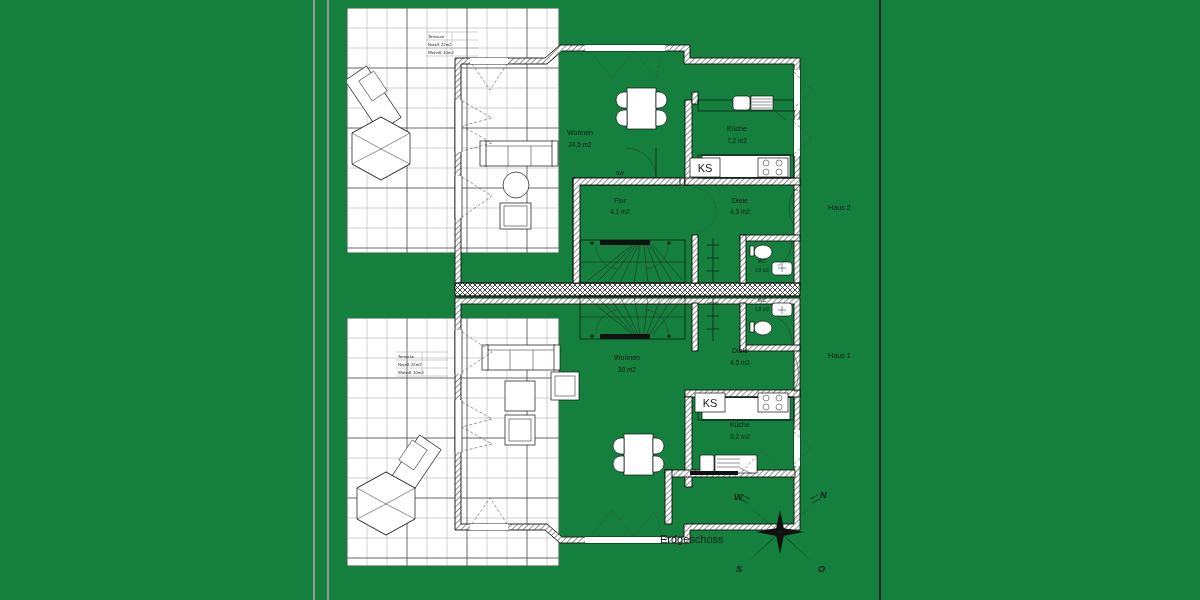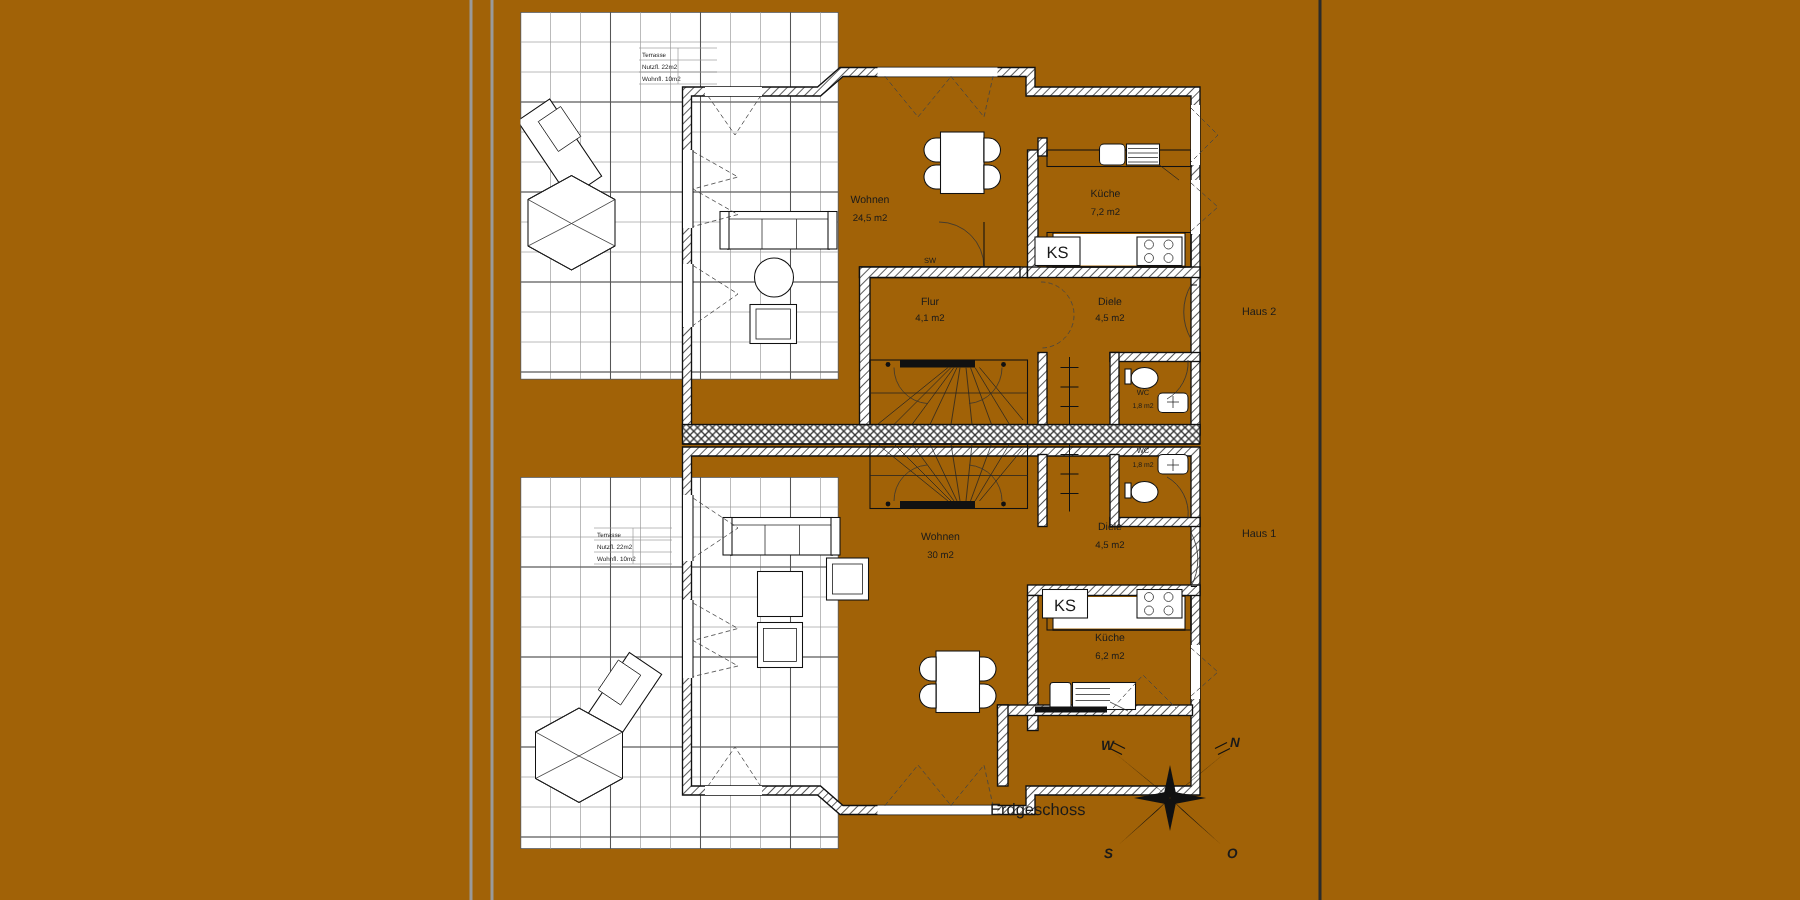--- a/index.html
+++ b/index.html
@@ -1,18 +1,18 @@
 <!DOCTYPE html>
 <html><head>
 <meta charset="utf-8">
 <style>
   html,body{margin:0;padding:0;background:#ffffff;}
   body{width:1200px;height:600px;overflow:hidden;
        font-family:"Liberation Sans", sans-serif;color:#111;}
-  #stage{position:relative;width:1200px;height:600px;background:#a16207;}
+  #stage{position:relative;width:1200px;height:600px;background:#15803d;}
   .sheet-rule{position:absolute;top:0;height:600px;background:#9a9a9a;}
   .sheet-rule.dark{background:#2b2b2b;}
   svg{display:block;}
   #plan{position:absolute;left:0;top:0;}
   text{font-family:"Liberation Sans", sans-serif;fill:#1a1a1a;}
   .t-room{font-size:7px;}
   .t-area{font-size:6.4px;}
   .t-tiny{font-size:4.2px;}
   .t-haus{font-size:7.2px;}
   .t-title{font-size:11px;}

